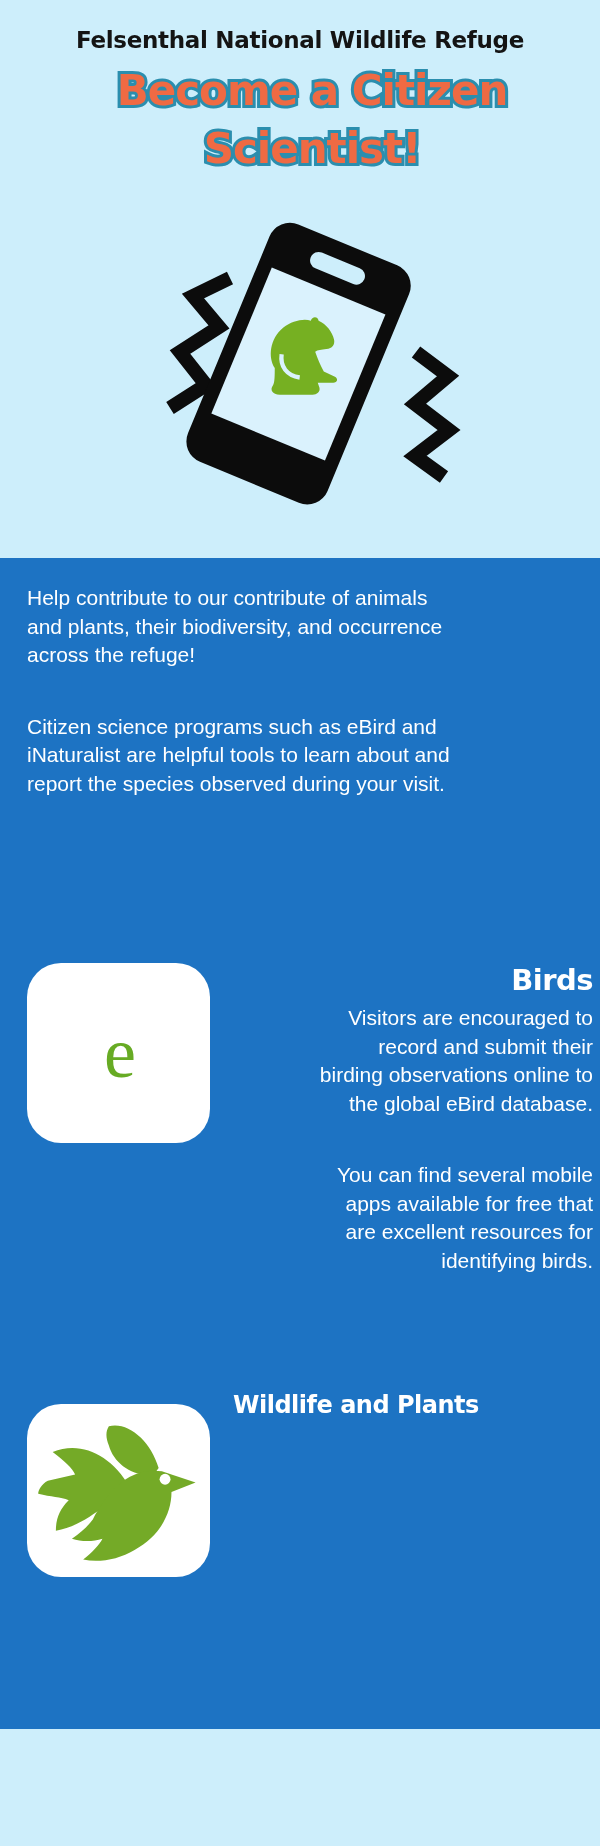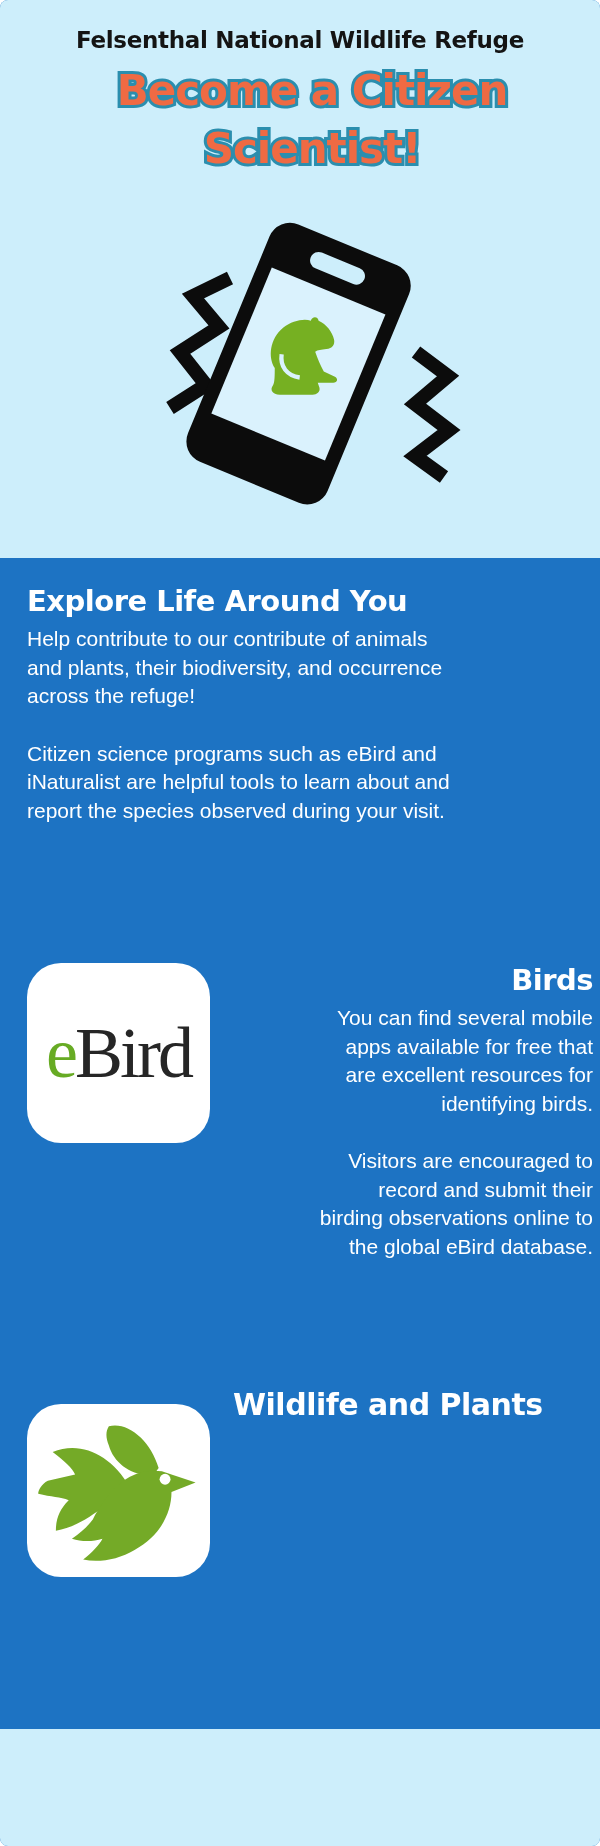--- a/index.html
+++ b/index.html
@@ -2,21 +2,20 @@
 <html><head>
 <meta charset="utf-8">
 <style>
   html,body{margin:0;padding:0;}
   .poster{
     position:relative;
     width:600px;height:1846px;
     background:#1d73c3;
     overflow:hidden;
     font-family:"Liberation Sans",sans-serif;
-    border-radius:8px;
   }
   .top-section{
     position:absolute;left:0;top:0;width:600px;height:558px;
     background:#cdeefb;
   }
   .bottom-strip{
     position:absolute;left:0;top:1729px;width:600px;height:117px;
     background:#cdeefb;
   }
   .refuge-title{
@@ -52,40 +51,40 @@
     color:#ffffff;
     font-family:"DejaVu Sans",sans-serif;
     letter-spacing:-0.5px;
     white-space:pre;
   }
   .para{
     margin:0;
     font-size:21px;line-height:28.5px;color:#ffffff;
     white-space:pre;
   }
-  .para + .para{margin-top:29px;}
+  .para + .para{margin-top:43px;}
   .card{
     position:absolute;
     width:183px;
     background:#ffffff;border-radius:34px;
   }
   .card-birds{left:27px;top:963px;height:180px;}
   .card-wildlife{left:27px;top:1404px;height:173px;}
   .ebird-wordmark{
     position:absolute;left:0;top:0;width:183px;height:180px;
     display:flex;align-items:center;justify-content:center;
     font-family:"Liberation Serif",serif;
     font-size:72px;letter-spacing:-3px;
     color:#262626;
   }
   .ebird-wordmark .ebird-e{color:#67ab24;}
   .inat-svg{position:absolute;left:8px;top:6px;}
   .col-birds{position:absolute;left:233px;top:963px;width:360px;text-align:right;}
   .col-wildlife{position:absolute;left:233px;top:1388px;width:360px;}
-  .col-wildlife .section-heading{font-size:30px;margin-bottom:24px;}
+  .col-wildlife .section-heading{font-size:24px;margin-bottom:24px;}
   .col-wildlife .para{line-height:27.5px;}
 </style>
 </head>
 <body>
 
 <div class="poster">
 
   <div class="top-section">
     <div class="refuge-title">Felsenthal National Wildlife Refuge</div>
 
@@ -113,45 +112,43 @@
                  C59,4 66,3 67,9 C76,13 83,22 85,31 C86,37 83,41 76,42
                  C70,43 66,43 63,45 C66,53 69,61 73,68 L86,74
                  C90,76 89,81 84,81 L66,81 L68,87 C69,92 65,95 60,95
                  L22,95 C13,95 10,89 14,84 C16,81 16,72 16,64 Z"></path>
         <path fill="none" stroke="#daf2fd" stroke-width="5" d="M24,48 C22,62 30,73 45,75"></path>
       </svg>
     </svg>
   </div>
 
   <section class="intro">
-    <h2 class="section-heading">Explore Life Around You</h2>
     <p class="para">Help contribute to our contribute of animals
 and plants, their biodiversity, and occurrence
 across the refuge!</p>
     <p class="para">Citizen science programs such as eBird and
 iNaturalist are helpful tools to learn about and
 report the species observed during your visit.</p>
   </section>
 
   <div class="card card-birds">
     <div class="ebird-wordmark">
       <span class="ebird-e">e</span>
-        <span>Bird</span>
     </div>
   </div>
   <section class="col-birds">
     <h3 class="section-heading">Birds</h3>
+    <p class="para">Visitors are encouraged to
+record and submit their
+birding observations online to
+the global eBird database.</p>
     <p class="para">You can find several mobile
 apps available for free that
 are excellent resources for
 identifying birds.</p>
-    <p class="para">Visitors are encouraged to
-record and submit their
-birding observations online to
-the global eBird database.</p>
   </section>
 
   <div class="card card-wildlife">
     <svg class="inat-svg" width="167" height="161" viewBox="0 0 104 100">
 
       <path fill="#74aa27" d="M46,10 C58,7 72,19 77,36 L74,40
                C61,42 49,33 46,22 C44,17 44,13 46,10 Z"></path>
 
       <path fill="#74aa27" d="M59,48 C47,27 28,19 11,26 C19,32 23,36 25,40
                L8,44 C4,46 2,50 2,52 C10,54 16,54 21,56

